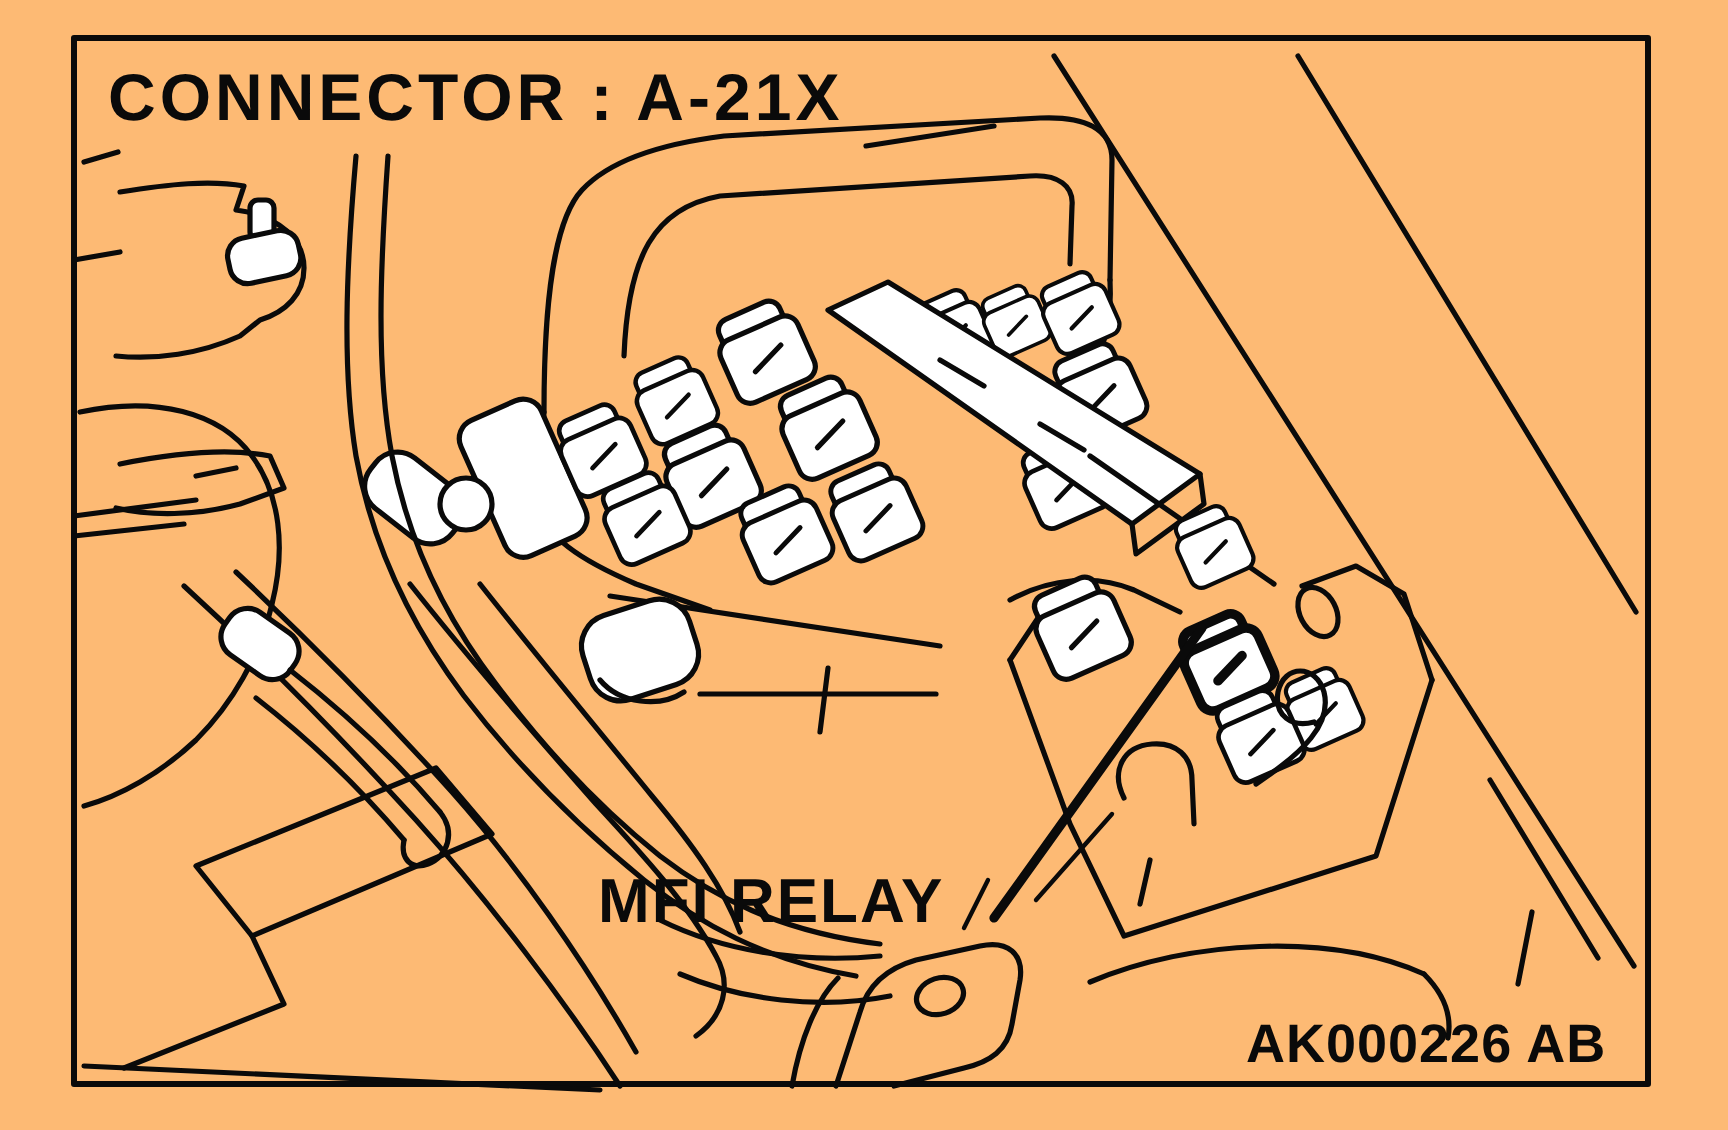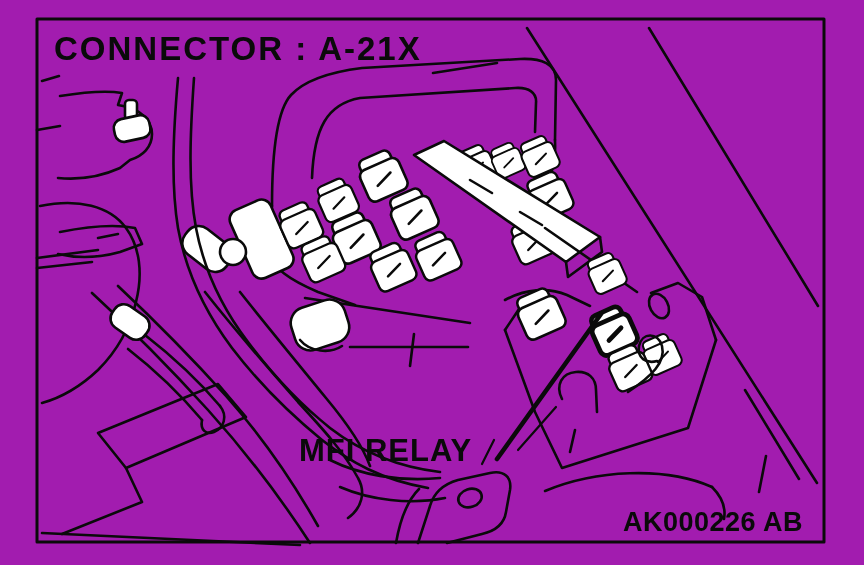--- a/index.html
+++ b/index.html
@@ -1,19 +1,19 @@
 <!DOCTYPE html>
 <html><head>
 <meta charset="utf-8">
 <style>
   html,body{margin:0;padding:0;background:#ffffff;}
   .stage{
     position:relative;
     width:864px;height:565px;
-    background:#a21caf;
+    background:#fdba74;
     overflow:hidden;
     font-family:"Liberation Sans", sans-serif;
   }
   svg{position:absolute;left:0;top:0;}
   .art{stroke:#0a0a0a;stroke-width:2.6;fill:none;stroke-linecap:round;stroke-linejoin:round;}
   .whitefill{fill:#ffffff;}
   .bold-stroke{stroke-width:4.6;}
   .cube-bold{stroke-width:5;}
   .thin{stroke-width:2.2;}
   text{fill:#0a0a0a;font-weight:bold;}

